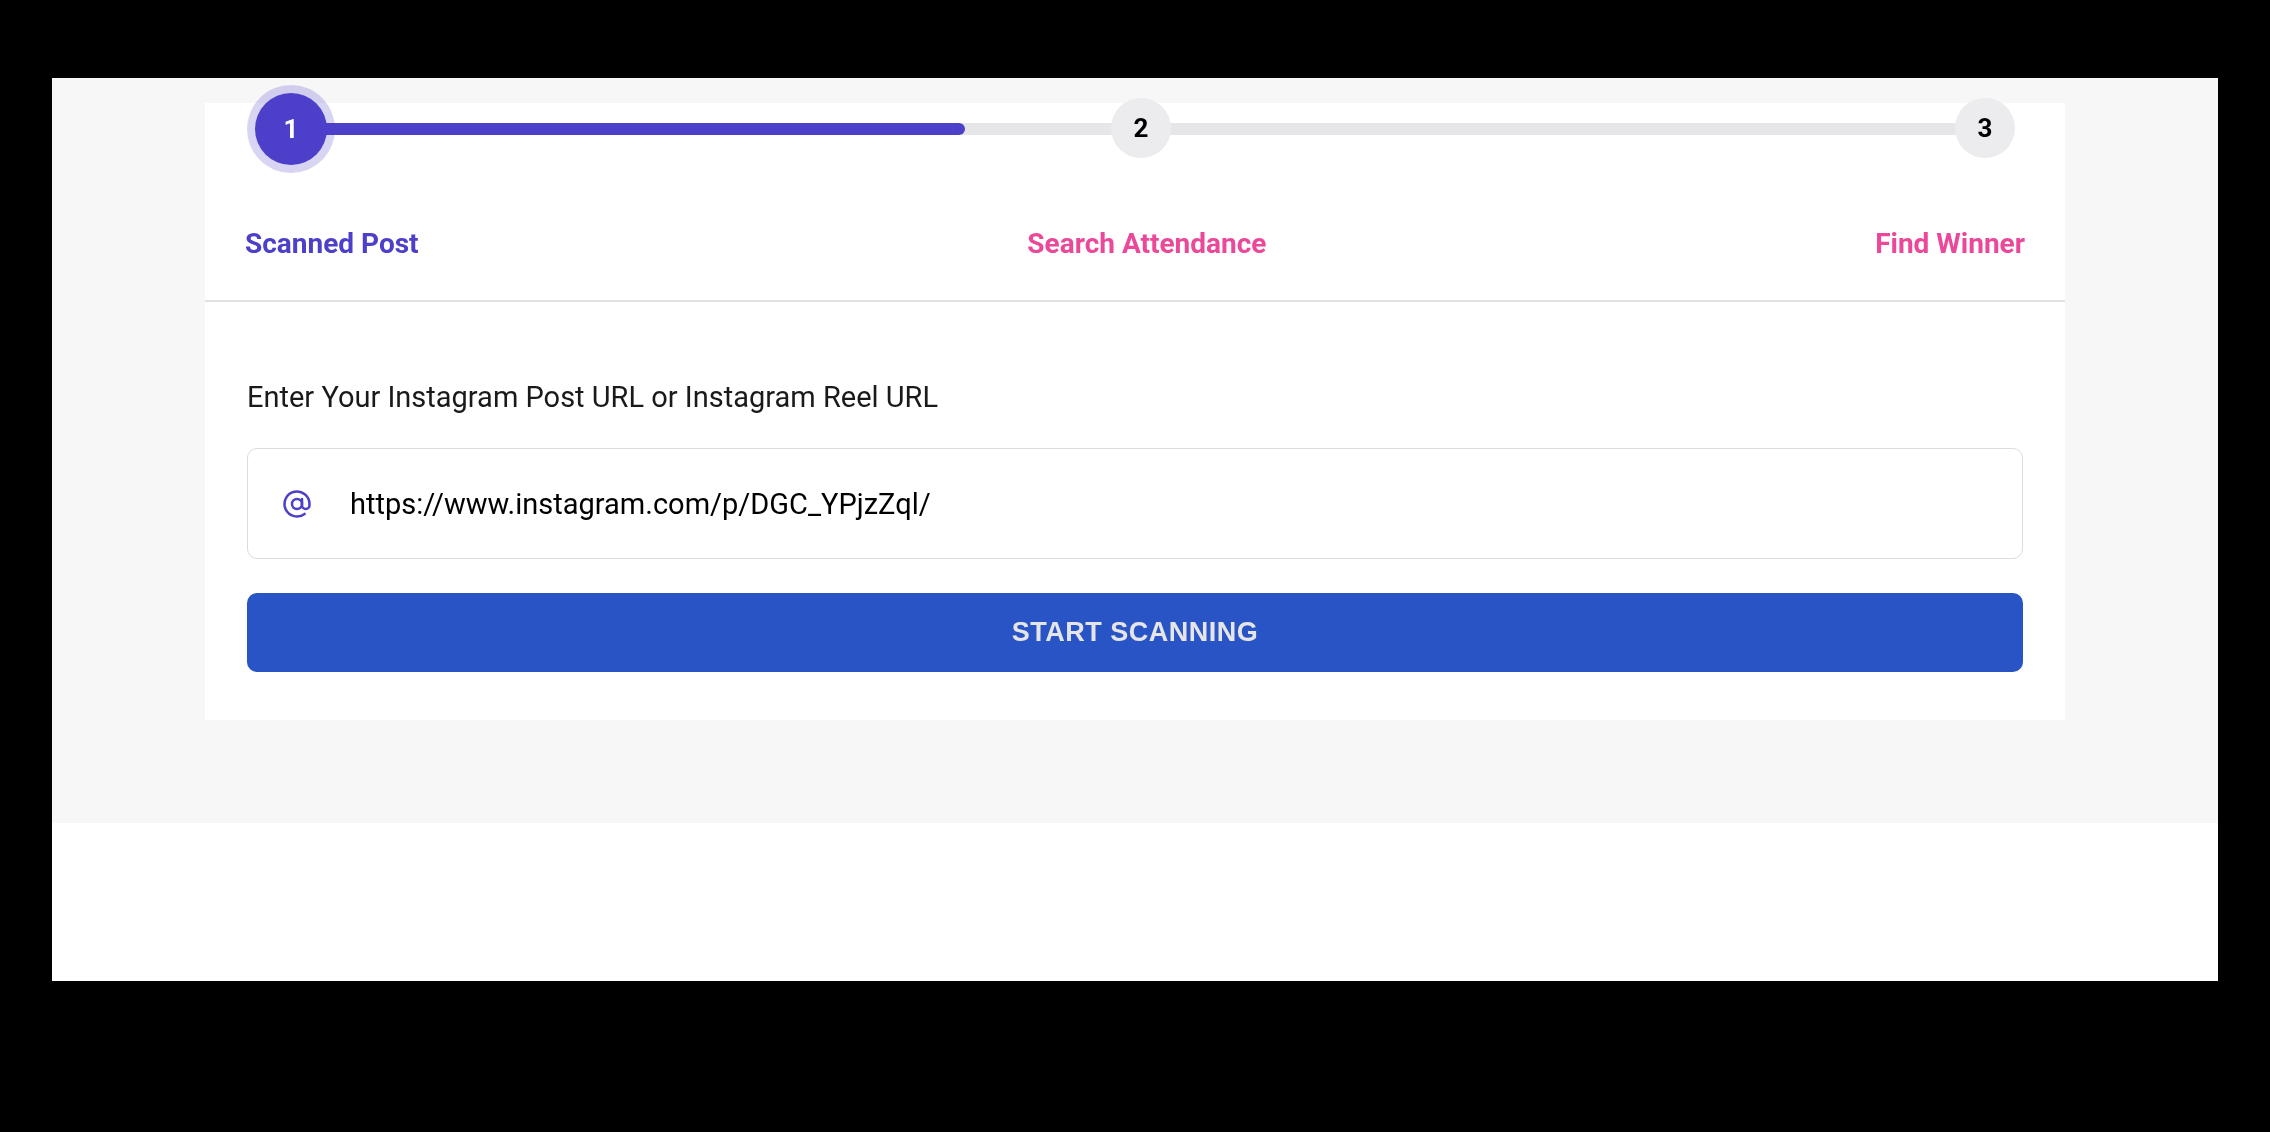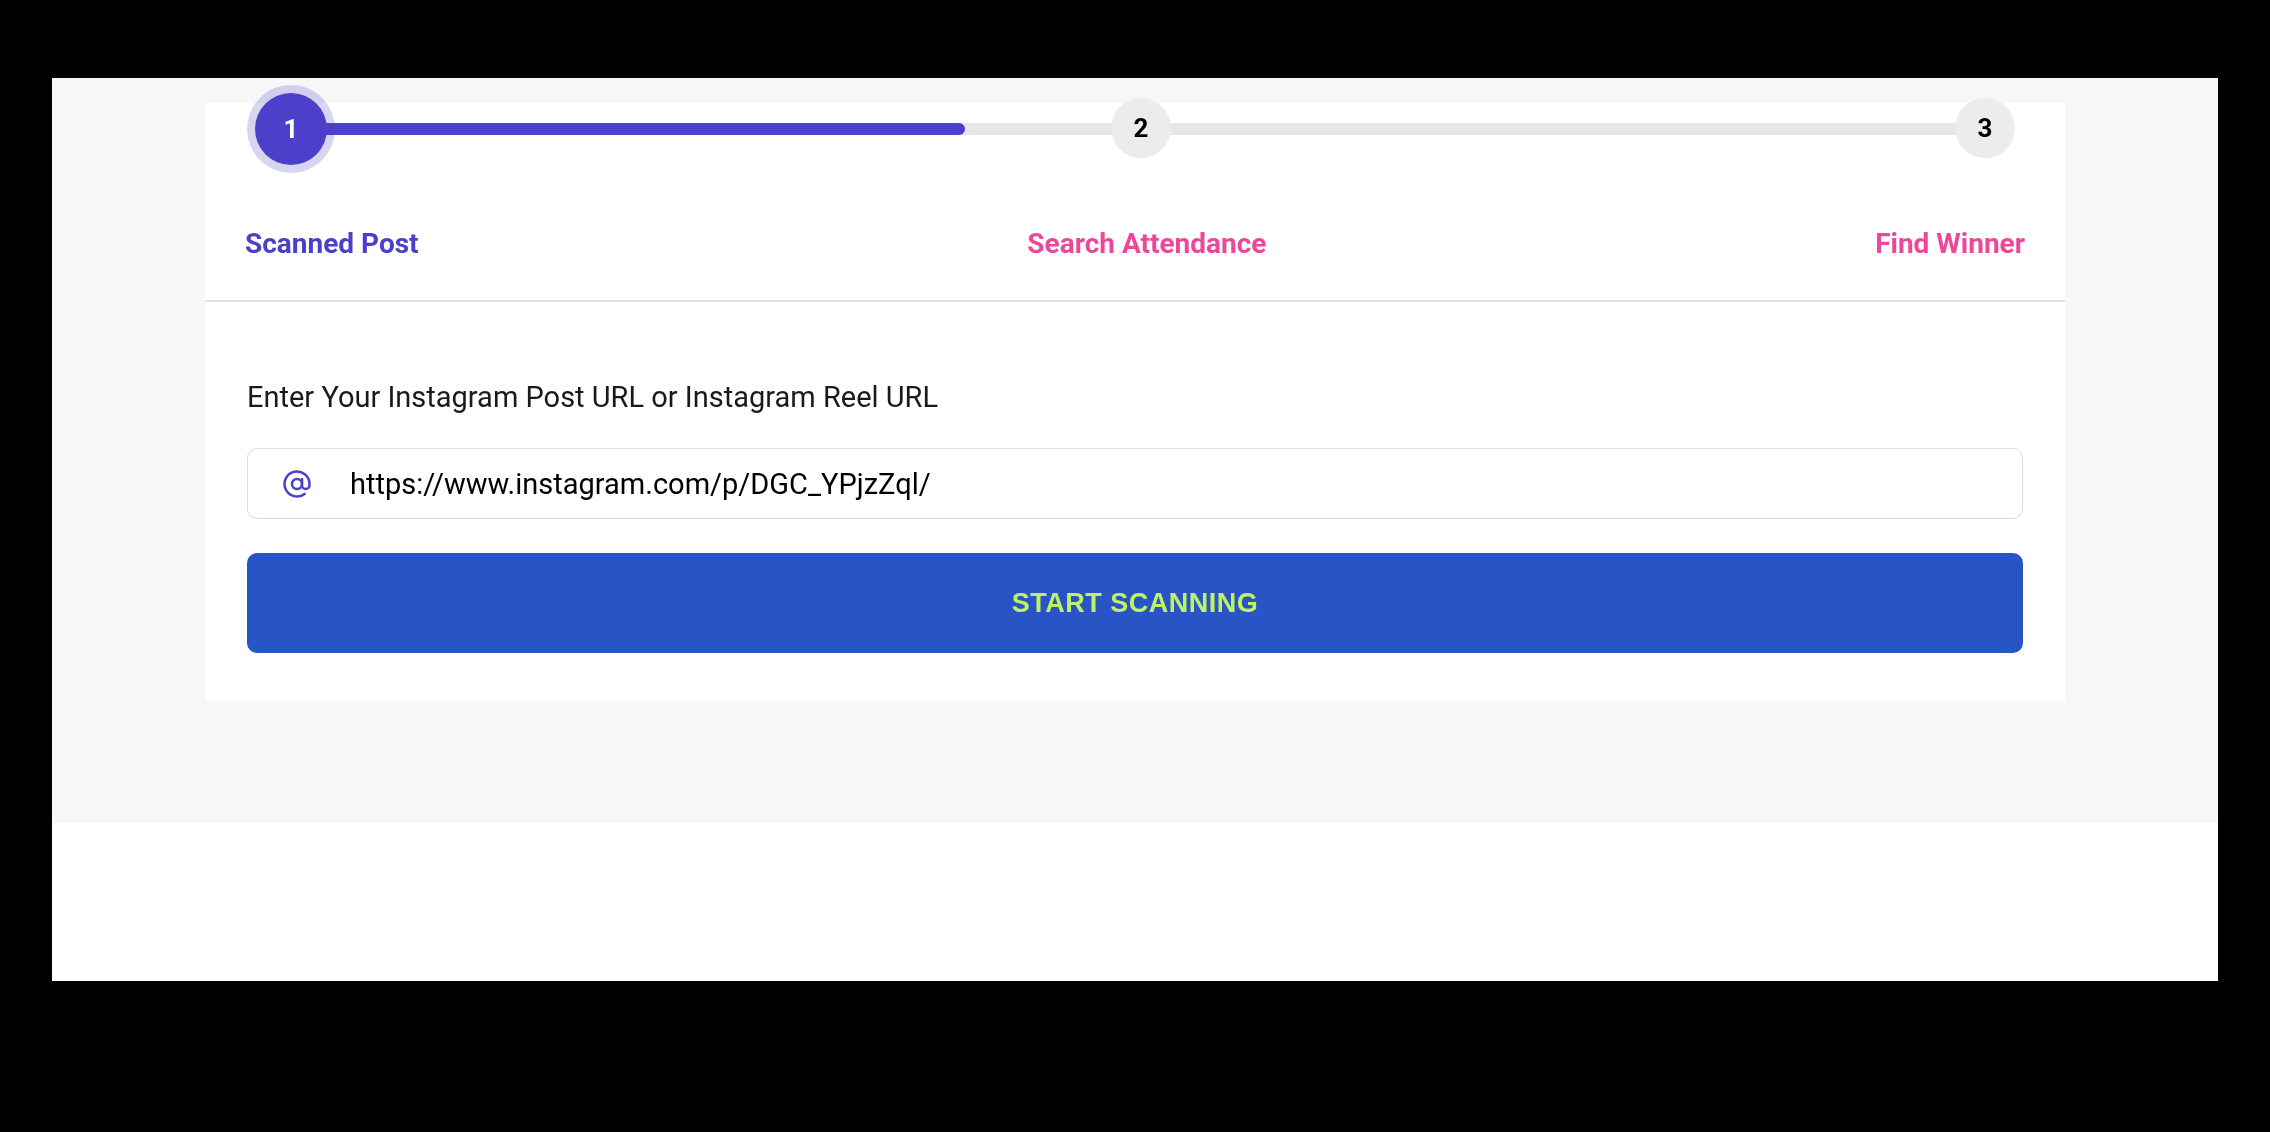--- a/index.html
+++ b/index.html
@@ -145,21 +145,21 @@
       margin-bottom: 34px;
       font-weight: 400;
     }
     
     .input-wrapper {
       display: flex;
       align-items: center;
       border: 1.5px solid #dcdce0;
       border-radius: 10px;
       padding: 0 0 0 34px;
-      height: 71px;
+      height: 111px;
       margin-bottom: 34px;
     }
     
     .at-icon {
       width: 30px;
       height: 30px;
       color: #4c3fc9;
       flex-shrink: 0;
     }
     
@@ -170,23 +170,23 @@
       padding: 0 30px 0 38px;
       flex: 1;
       height: 100%;
       background: transparent;
       color: #000;
       font-family: inherit;
     }
     
     .scan-button {
       width: 100%;
-      height: 100px;
+      height: 79px;
       background: #2854c5;
-      color: #bef264;
+      color: #e5e5e5;
       border: none;
       border-radius: 10px;
       font-size: 27px;
       font-weight: 700;
       letter-spacing: 0.5px;
       cursor: pointer;
     }
   </style>
 </head>
 <body>

